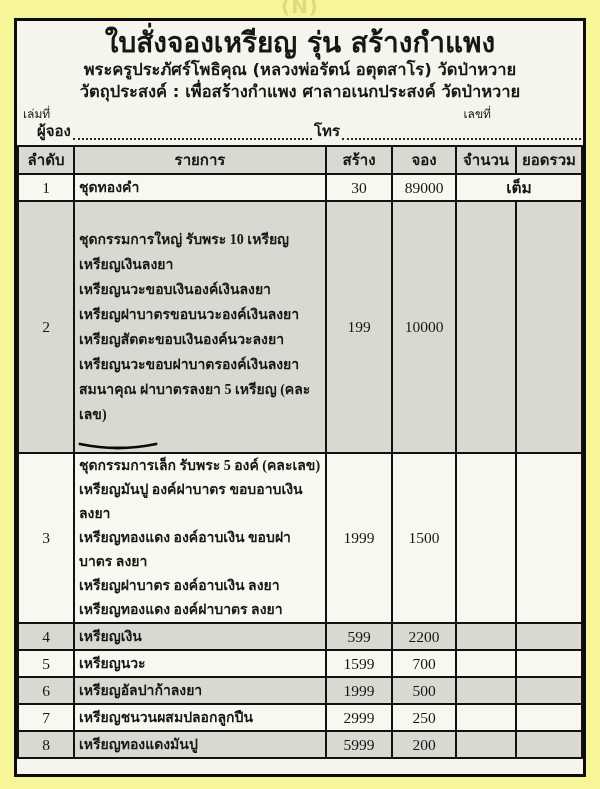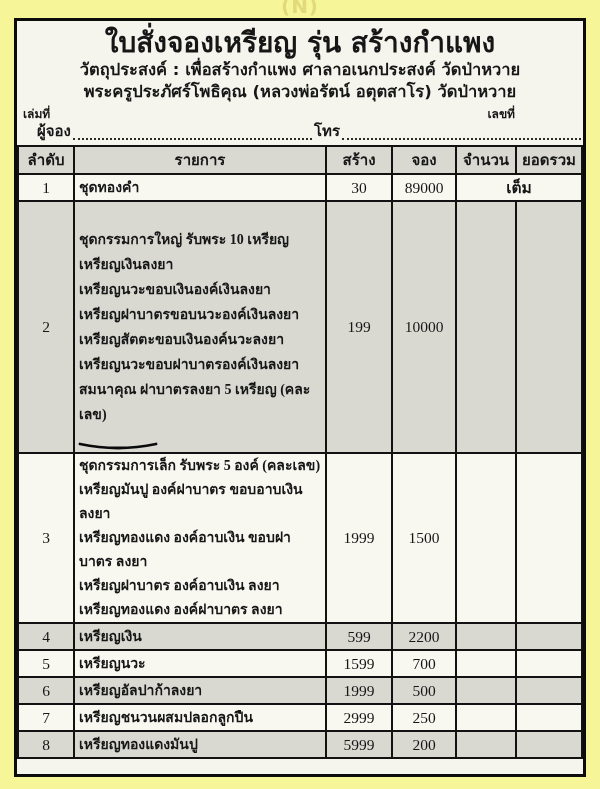--- a/index.html
+++ b/index.html
@@ -20,21 +20,21 @@
   }
   .form {
     position:absolute; left:14px; right:14px; top:18px; bottom:12px;
     border:3px solid #0c0c0c;
     background:#f5f5ee;
     box-sizing:border-box;
     overflow:hidden;
   }
   .title { font-size:28px; font-weight:bold; text-align:center; margin-top:5px; line-height:33px; }
   .sub { font-size:16.5px; font-weight:bold; text-align:center; line-height:22px; }
-  .meta1 { display:flex; justify-content:space-between; font-size:12px; font-weight:bold; padding:0 68px 0 6px; margin-top:1px; }
+  .meta1 { display:flex; justify-content:space-between; font-size:12px; font-weight:normal; padding:0 92px 0 6px; margin-top:1px; }
   .meta2 { display:flex; align-items:flex-end; font-size:15px; font-weight:bold; padding-left:20px; height:20px; margin-bottom:2px; }
   .dotline { flex:1; border-bottom:2px dotted #2b2b2b; margin:0 2px 3px 2px; height:2px; }
 
   table { width:100%; border-collapse:collapse; table-layout:fixed; margin-top:1px; }
   col.c-no{width:56px;} col.c-desc{width:252px;} col.c-made{width:66px;}
   col.c-price{width:64px;} col.c-qty{width:60px;}
   th,td { border:2px solid #121212; padding:0 4px; box-sizing:border-box; overflow:hidden; }
   th { background:#d9d9d2; font-weight:bold; font-size:15px; height:22px; padding:1px 2px; white-space:nowrap; }
   tr.gray td { background:#d9d9d2; }
   tr.white td { background:#f8f8f1; }
@@ -47,22 +47,22 @@
   .pen-mark { position:absolute; left:2px; bottom:1px; }
 </style>
 </head>
 <body>
 
 <div class="n-mark">(N)</div>
 
 <div class="form">
 
   <div class="title">ใบสั่งจองเหรียญ รุ่น สร้างกำแพง</div>
+  <div class="sub">พระครูประภัศร์โพธิคุณ (หลวงพ่อรัตน์ อตุตสาโร) วัดป่าหวาย</div>
   <div class="sub">วัตถุประสงค์ : เพื่อสร้างกำแพง ศาลาอเนกประสงค์ วัดป่าหวาย</div>
-  <div class="sub">พระครูประภัศร์โพธิคุณ (หลวงพ่อรัตน์ อตุตสาโร) วัดป่าหวาย</div>
 
   <div class="meta1">
     <span>เล่มที่</span>
     <span>เลขที่</span>
   </div>
 
   <div class="meta2">
     <span>ผู้จอง</span>
     <span class="dotline"></span>
     <span>โทร</span>

